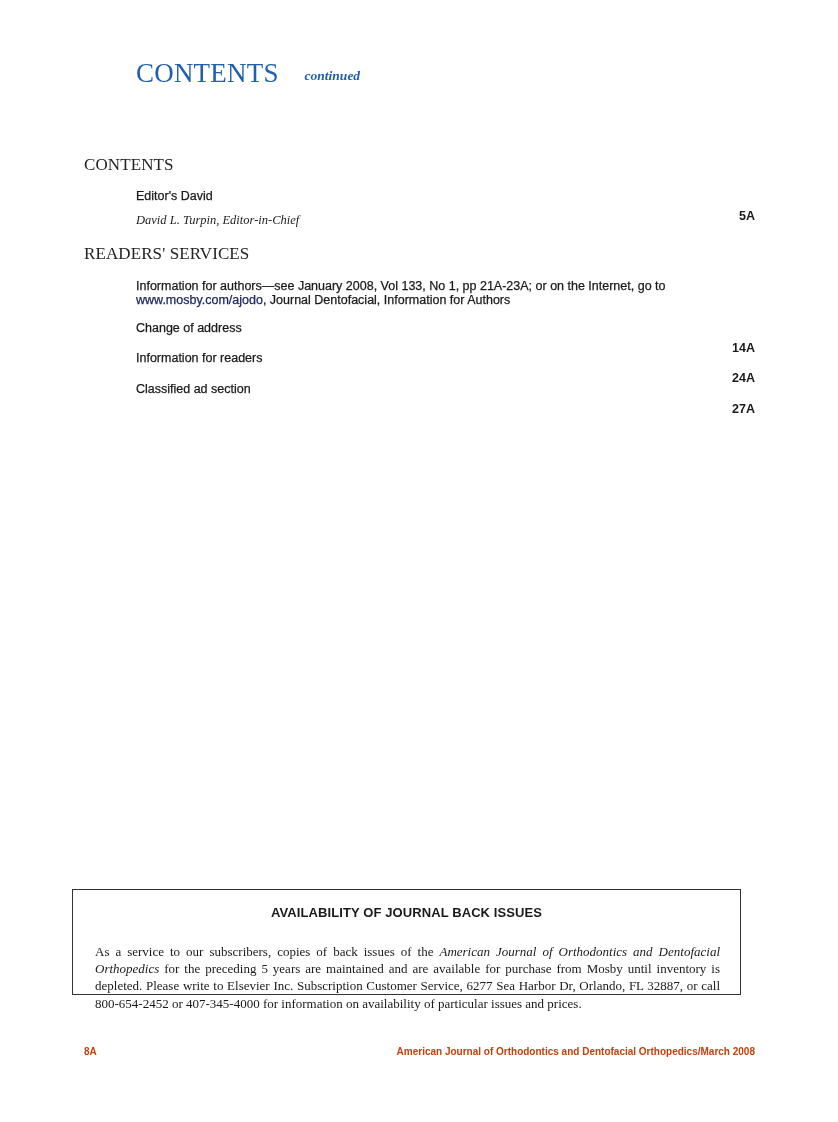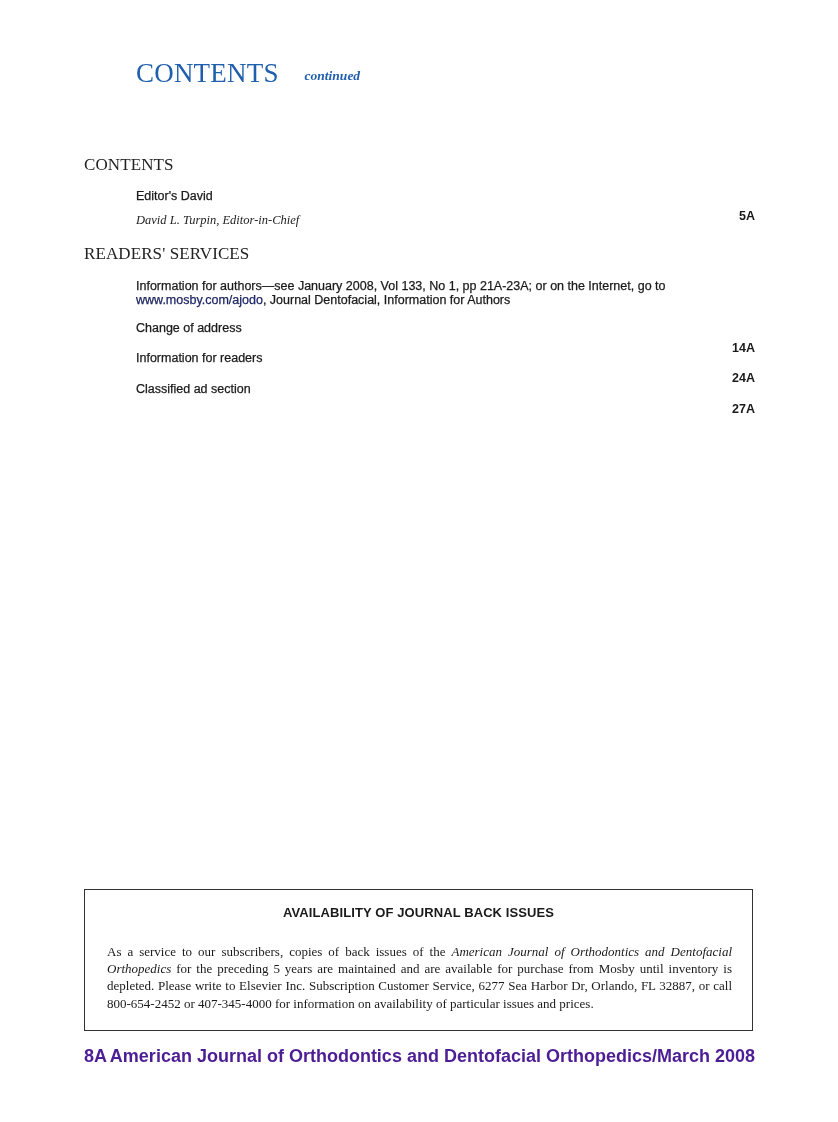--- a/index.html
+++ b/index.html
@@ -74,24 +74,24 @@
     .entry-multiline {
       width: 590px;
       line-height: 14px;
     }
     .link {
       color: #1c2a8f;
       text-decoration: none;
     }
 
     .notice-box {
-      left: 84px;
+      left: 72px;
       top: 889px;
       width: 669px;
-      height: 142px;
+      height: 106px;
       border: 1.5px solid #333;
       box-sizing: border-box;
     }
     .notice-title {
       position: absolute;
       top: 15px;
       left: 0;
       right: 0;
       text-align: center;
       font-family: "Liberation Sans", sans-serif;
@@ -111,22 +111,22 @@
       color: #1a1a1a;
       text-align: justify;
       margin-top: 11px;
     }
     .notice-body i { font-style: italic; }
 
     .footer {
       top: 1046px;
       font-family: "Liberation Sans", sans-serif;
       font-weight: bold;
-      font-size: 18px;
-      color: #4c1d95;
+      font-size: 10px;
+      color: #c2410c;
     }
     .footer-page { left: 84px; }
     .footer-journal { right: 83px; text-align: right; }
   </style>
 </head>
 <body>
 
 <div class="abs page-header">
   <span class="page-title">CONTENTS</span>
   <span class="page-subtitle">continued</span>

